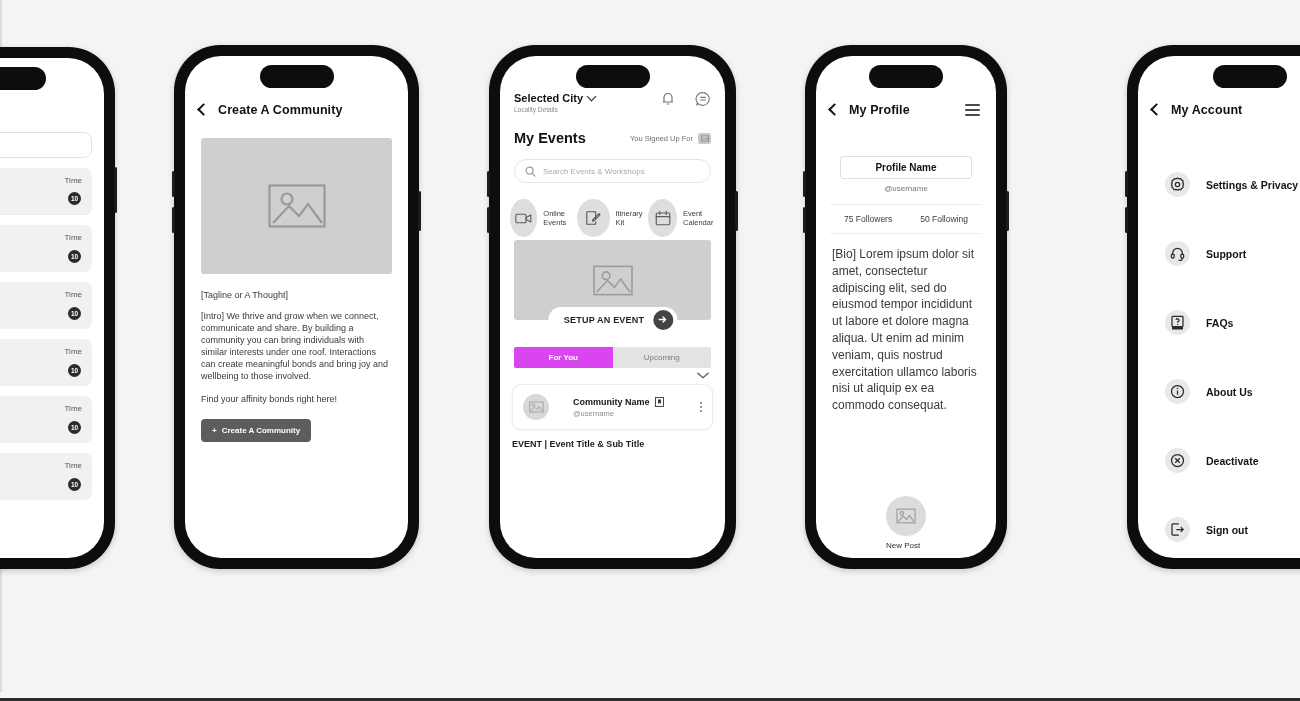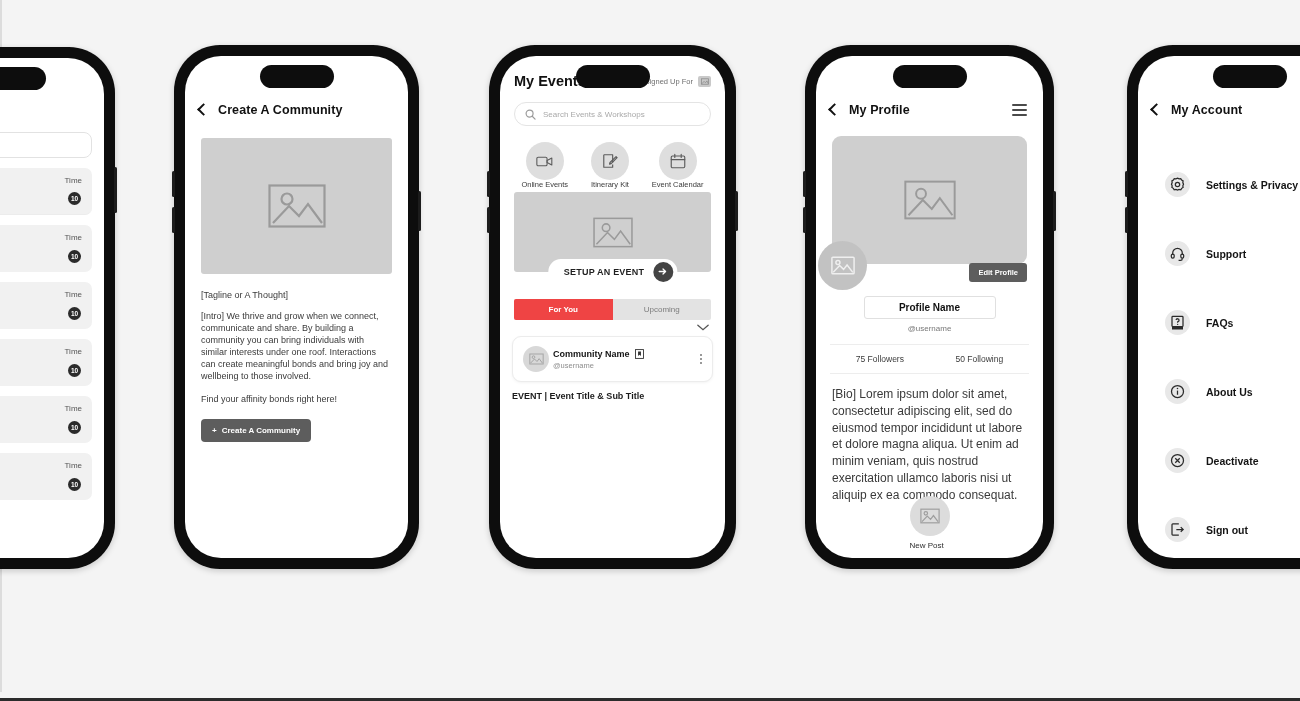--- a/index.html
+++ b/index.html
@@ -35,21 +35,21 @@
     background: #0d0d0d;
     border-radius: 14px;
     z-index: 40;
   }
   .side-btn { position: absolute; background: #1c1c1c; border-radius: 2px; }
 
   
   #phone-list    { left: -98px; top: 47px;  width: 213px; height: 522px; }
   #phone-create  { left: 174px; top: 45px;  width: 245px; height: 524px; }
   #phone-events  { left: 489px; top: 45px;  width: 247px; height: 524px; }
-  #phone-profile { left: 805px; top: 45px;  width: 249px; height: 524px; }
+  #phone-profile { left: 805px; top: 45px;  width: 202px; height: 524px; }
   #phone-account { left: 1127px; top: 45px; width: 245px; height: 524px; }
 
   
   .topbar {
     display: flex; align-items: center; gap: 10px;
     padding: 40px 16px 0 14px;
     height: 68px;
   }
   .back-chevron {
     width: 9px; height: 9px;
@@ -118,45 +118,45 @@
     width: 13px; height: 11px; border-radius: 2px; background: #c9c9c9;
     display: flex; align-items: center; justify-content: center;
   }
   .e-searchbar {
     margin: 13px 14px 0 14px; height: 24px;
     border: 1px solid #e4e4e4; border-radius: 12px;
     display: flex; align-items: center; gap: 7px; padding: 0 10px;
   }
   .e-search-text { font-size: 8px; color: #a9a9a9; }
   .e-shortcuts { display: flex; justify-content: space-around; margin: 16px 10px 0 10px; }
-  .e-shortcut { display: flex; flex-direction: column; align-items: center; cursor: pointer; }
+  .e-shortcut { display: flex; align-items: center; gap: 6px; cursor: pointer; }
   .e-shortcut-circle {
     width: 38px; height: 38px; border-radius: 50%; background: #dedede;
     display: flex; align-items: center; justify-content: center;
   }
   .e-shortcut-label { font-size: 7.5px; color: #3b3b3b; }
   .e-promo { margin: 3px 14px 0 14px; height: 80px; border-radius: 3px; position: relative; }
   .e-setup {
     position: absolute; left: 50%; bottom: -12px; transform: translateX(-50%);
     background: #fff; border-radius: 16px; height: 25px;
     display: flex; align-items: center; gap: 9px;
     padding: 0 4px 0 16px; white-space: nowrap;
   }
   .e-setup-label { font-size: 9px; font-weight: 700; color: #1f1f1f; letter-spacing: .2px; }
   .e-setup-arrow {
     width: 20px; height: 20px; border-radius: 50%; background: #444;
     display: flex; align-items: center; justify-content: center;
   }
   .e-tabs { display: flex; margin: 27px 14px 0 14px; background: #e3e3e3; border-radius: 2px; overflow: hidden; }
   .e-tab { flex: 1; text-align: center; font-size: 8px; padding: 6px 0; color: #7d7d7d; cursor: pointer; }
-  .e-tab.active { background: #ef4444; color: #fff; font-weight: 700; }
+  .e-tab.active { background: #d946ef; color: #fff; font-weight: 700; }
   .e-expand { display: flex; justify-content: flex-end; padding: 4px 16px 0 0; }
   .e-card {
     margin: 5px 12px 0 12px; background: #fff; border: 1px solid #ececec;
-    border-radius: 9px; padding: 9px 10px; display: flex; align-items: center; gap: 4px;
+    border-radius: 9px; padding: 9px 10px; display: flex; align-items: center; gap: 24px;
     box-shadow: 0 1px 3px rgba(0,0,0,.05);
   }
   .e-card-avatar {
     width: 26px; height: 26px; border-radius: 50%; background: #d8d8d8; flex: none;
     display: flex; align-items: center; justify-content: center;
   }
   .e-card-name { font-size: 9px; font-weight: 700; color: #141414; display: flex; align-items: center; gap: 5px; }
   .e-card-user { font-size: 7.5px; color: #8d8d8d; margin-top: 2px; }
   .e-kebab { margin-left: auto; display: flex; flex-direction: column; gap: 2px; }
   .e-kebab i { width: 2px; height: 2px; border-radius: 50%; background: #777; display: block; }
@@ -289,20 +289,37 @@
       </button>
     </div>
   </div>
 
   <div class="phone" id="phone-events">
     <div class="side-btn" style="left:-2px; top:126px; width:3px; height:26px;"></div>
     <div class="side-btn" style="left:-2px; top:162px; width:3px; height:26px;"></div>
     <div class="side-btn" style="right:-2px; top:146px; width:3px; height:40px;"></div>
     <div class="screen">
       <div class="notch"></div>
+      <div class="e-top">
+        <div class="e-city">
+          <span class="e-city-name">Selected City</span>
+          <span class="chev-down"></span>
+        </div>
+        <div class="e-locality">Locality Details</div>
+        <div class="e-top-icons">
+          <svg width="14" height="16" viewBox="0 0 14 16">
+            <path d="M3 11 V6.5 A4 4 0 0 1 11 6.5 V11 H2.2 H11.8" fill="none" stroke="#777" stroke-width="1.2" stroke-linejoin="round"></path>
+            <path d="M5.7 13 h2.6" fill="none" stroke="#777" stroke-width="1.2"></path>
+          </svg>
+          <svg width="16" height="16" viewBox="0 0 16 16">
+            <path d="M8 1.6 A6.4 6.4 0 1 1 3.3 12.6 L1.7 14.3 L2.4 11.8 A6.4 6.4 0 0 1 8 1.6 Z" fill="none" stroke="#777" stroke-width="1.1"></path>
+            <path d="M5.2 6.4 h5.6 M5.2 9 h5.6" stroke="#777" stroke-width="1.1"></path>
+          </svg>
+        </div>
+      </div>
       <div class="e-heading-row">
         <span class="e-heading">My Events</span>
         <span class="e-signed">
           <span>You Signed Up For</span>
           <span class="e-signed-thumb">
             <svg width="8" height="7" viewBox="0 0 10 8">
                 <rect x="0.6" y="0.6" width="8.8" height="6.8" fill="none" stroke="#8d8d8d" stroke-width="1"></rect>
                 <path d="M1.4 6.6 L3.8 3.8 L5.6 5.6 L7.4 3.2 L9 6.6" fill="none" stroke="#8d8d8d" stroke-width="1"></path>
               </svg>
           </span>
@@ -404,35 +421,20 @@
       <div class="notch"></div>
       <div class="topbar">
         <span class="back-chevron"></span>
         <span class="screen-title">My Profile</span>
         <span class="hamburger">
             <i></i>
             <i></i>
             <i></i>
           </span>
       </div>
-      <div class="p-hero img-ph">
-        <svg width="52" height="40" viewBox="0 0 58 44">
-          <rect class="img-glyph" x="1.5" y="1.5" width="55" height="41"></rect>
-          <circle class="img-glyph" cx="19" cy="15" r="5.5"></circle>
-          <path class="img-glyph" d="M5 39 L21 22 L31 32 L40 20 L54 39"></path>
-        </svg>
-        <span class="p-avatar">
-          <svg width="24" height="19" viewBox="0 0 26 20">
-            <rect x="1" y="1" width="24" height="18" rx="1" fill="none" stroke="#efefef" stroke-width="1.6"></rect>
-            <circle cx="7.5" cy="6.8" r="2.2" fill="none" stroke="#efefef" stroke-width="1.6"></circle>
-            <path d="M2.4 17.4 L9.4 10 L13.6 14.2 L17.4 9.4 L23.6 17.4" fill="none" stroke="#efefef" stroke-width="1.6"></path>
-          </svg>
-        </span>
-        <button class="p-edit">Edit Profile</button>
-      </div>
       <div class="p-name-box">Profile Name</div>
       <div class="p-username">@username</div>
       <div class="p-stats">
         <span>75 Followers</span>
         <span>50 Following</span>
       </div>
       <div class="p-bio">[Bio] Lorem ipsum dolor sit amet, consectetur adipiscing elit, sed do eiusmod tempor incididunt ut labore et dolore magna aliqua. Ut enim ad minim veniam, quis nostrud exercitation ullamco laboris nisi ut aliquip ex ea commodo consequat.</div>
       <div class="p-newpost">
         <span class="p-newpost-circle">
           <svg width="20" height="16" viewBox="0 0 22 17">

